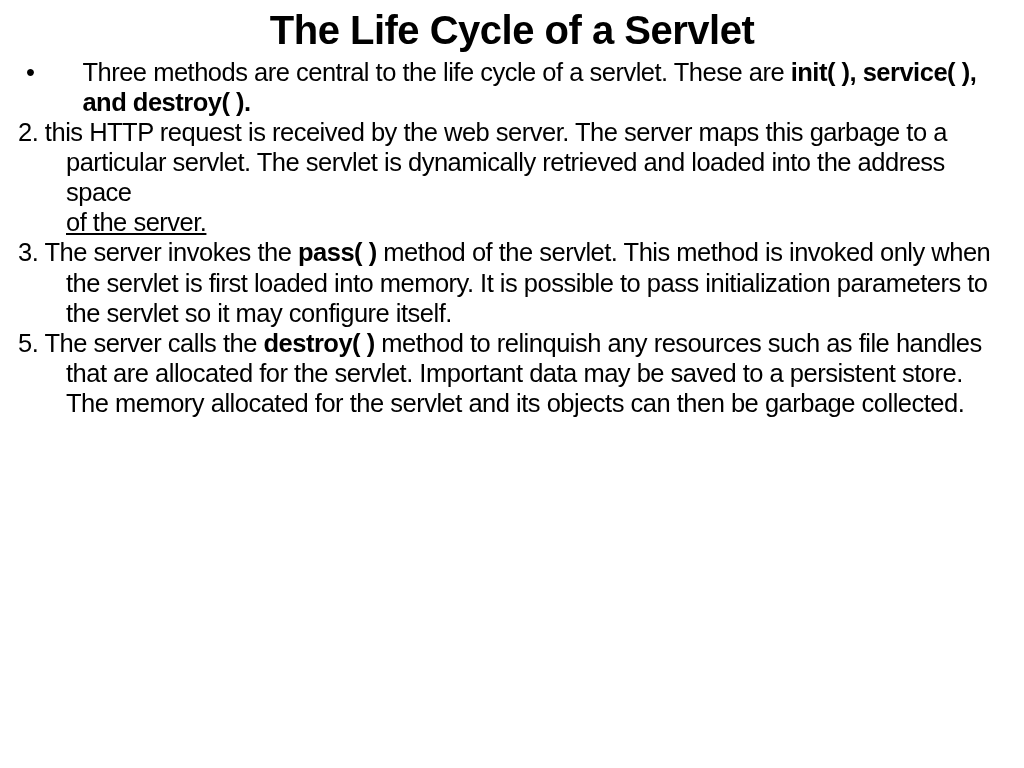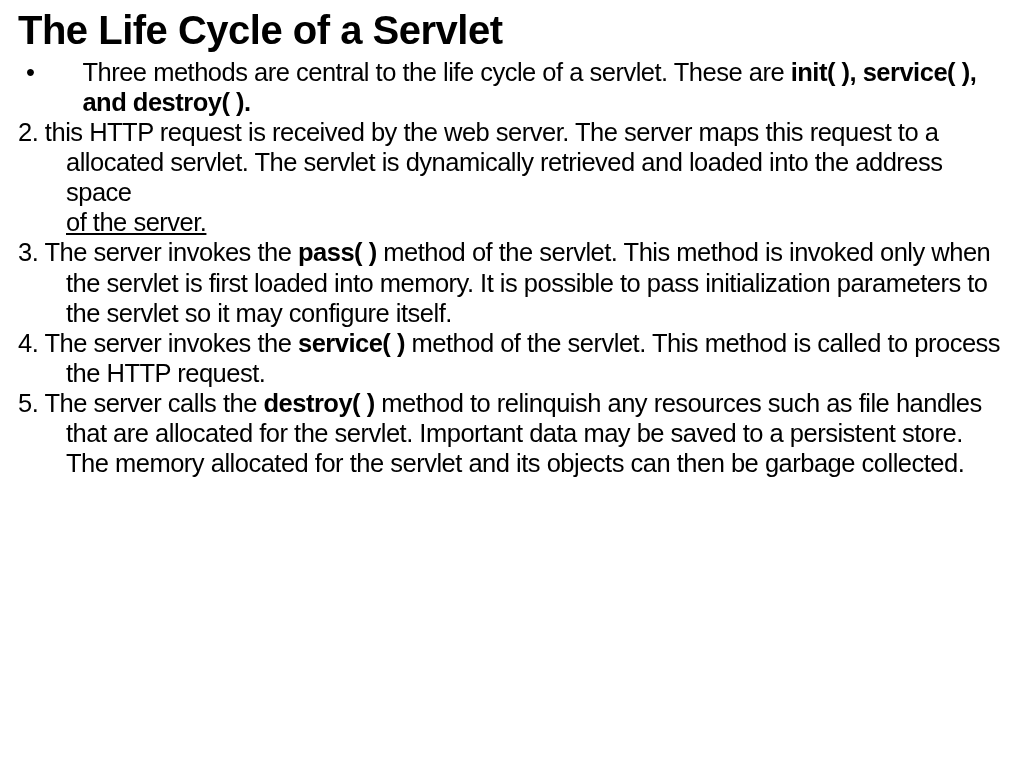--- a/index.html
+++ b/index.html
@@ -8,21 +8,21 @@
     height: 768px;
     background: #ffffff;
     padding: 8px 18px 18px 18px;
     color: #000000;
     overflow: hidden;
   }
   .title {
     font-family: "Segoe UI Semibold", "Segoe UI", Arial, sans-serif;
     font-weight: 700;
     font-size: 40px;
-    text-align: left;
+    text-align: center;
     margin-bottom: 4px;
     letter-spacing: -0.5px;
   }
   .content {
     font-family: "Comic Sans MS", "Chalkboard SE", "Marker Felt", cursive, sans-serif;
     font-size: 25.5px;
     line-height: 1.18;
     letter-spacing: -0.5px;
   }
   .bullet-row {
@@ -62,29 +62,26 @@
 
   <div class="bullet-row">
     <div class="bullet">•</div>
     <div class="bullet-text">
       <span>Three methods are central to the life cycle of a servlet. These are </span><span class="b">init( ),  service( ),  and destroy( ).</span>
     </div>
   </div>
 
 
   <div class="num-row">
-    <span>2.</span><span> this HTTP request is received by the web server. The server maps this request to a allocated servlet. The servlet is dynamically retrieved and loaded into the address space</span>
+    <span>2.</span><span> this HTTP request is received by the web server. The server maps this garbage to a particular servlet. The servlet is dynamically retrieved and loaded into the address space</span>
   </div>
   <div class="sub"> of the server.</div>
 
   <div class="num-row">
     <span>3.</span><span> The server invokes the </span><span class="b">pass( )</span><span> method of the servlet. This method is invoked only when the servlet is first loaded into memory. It is possible to pass initialization parameters to the servlet so it may configure itself.</span>
   </div>
 
-  <div class="num-row">
-    <span>4.</span><span> The server invokes the </span><span class="b">service( )</span><span> method of the servlet. This method is called to process the HTTP request.</span>
-  </div>
 
   <div class="num-row">
     <span>5.</span><span> The server calls the </span><span class="b">destroy( )</span><span> method to relinquish any resources such as file handles that are allocated for the servlet. Important data may be saved to a persistent store. The memory allocated for the servlet and its objects can then be garbage collected.</span>
   </div>
 
 </div>
 
 </body></html>

